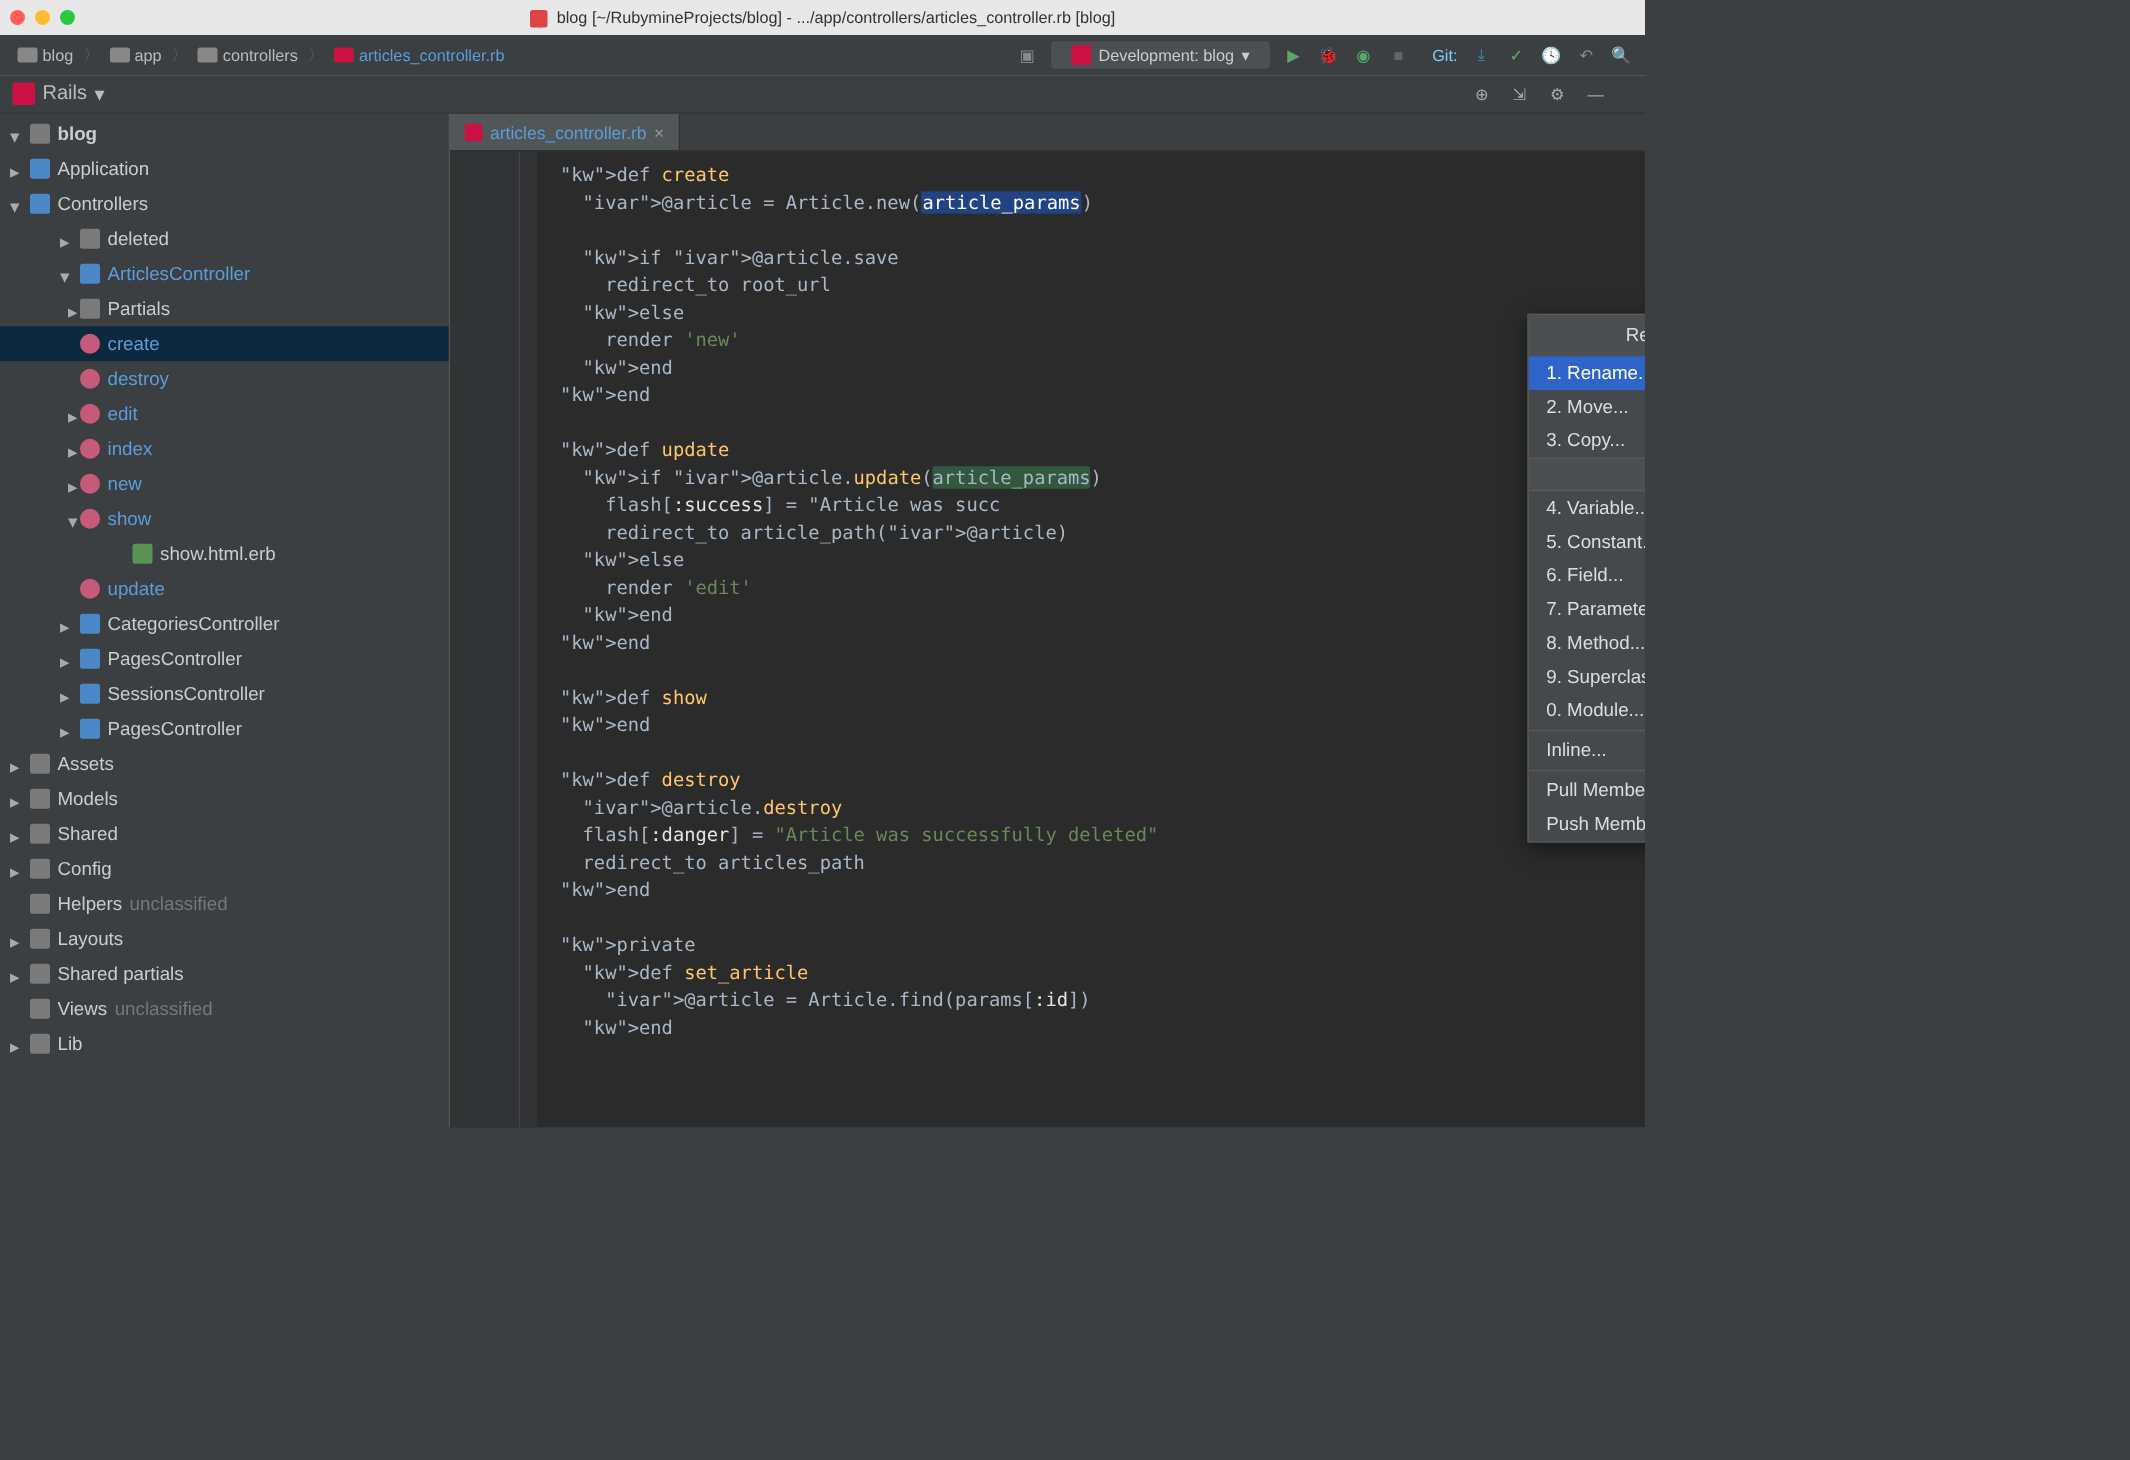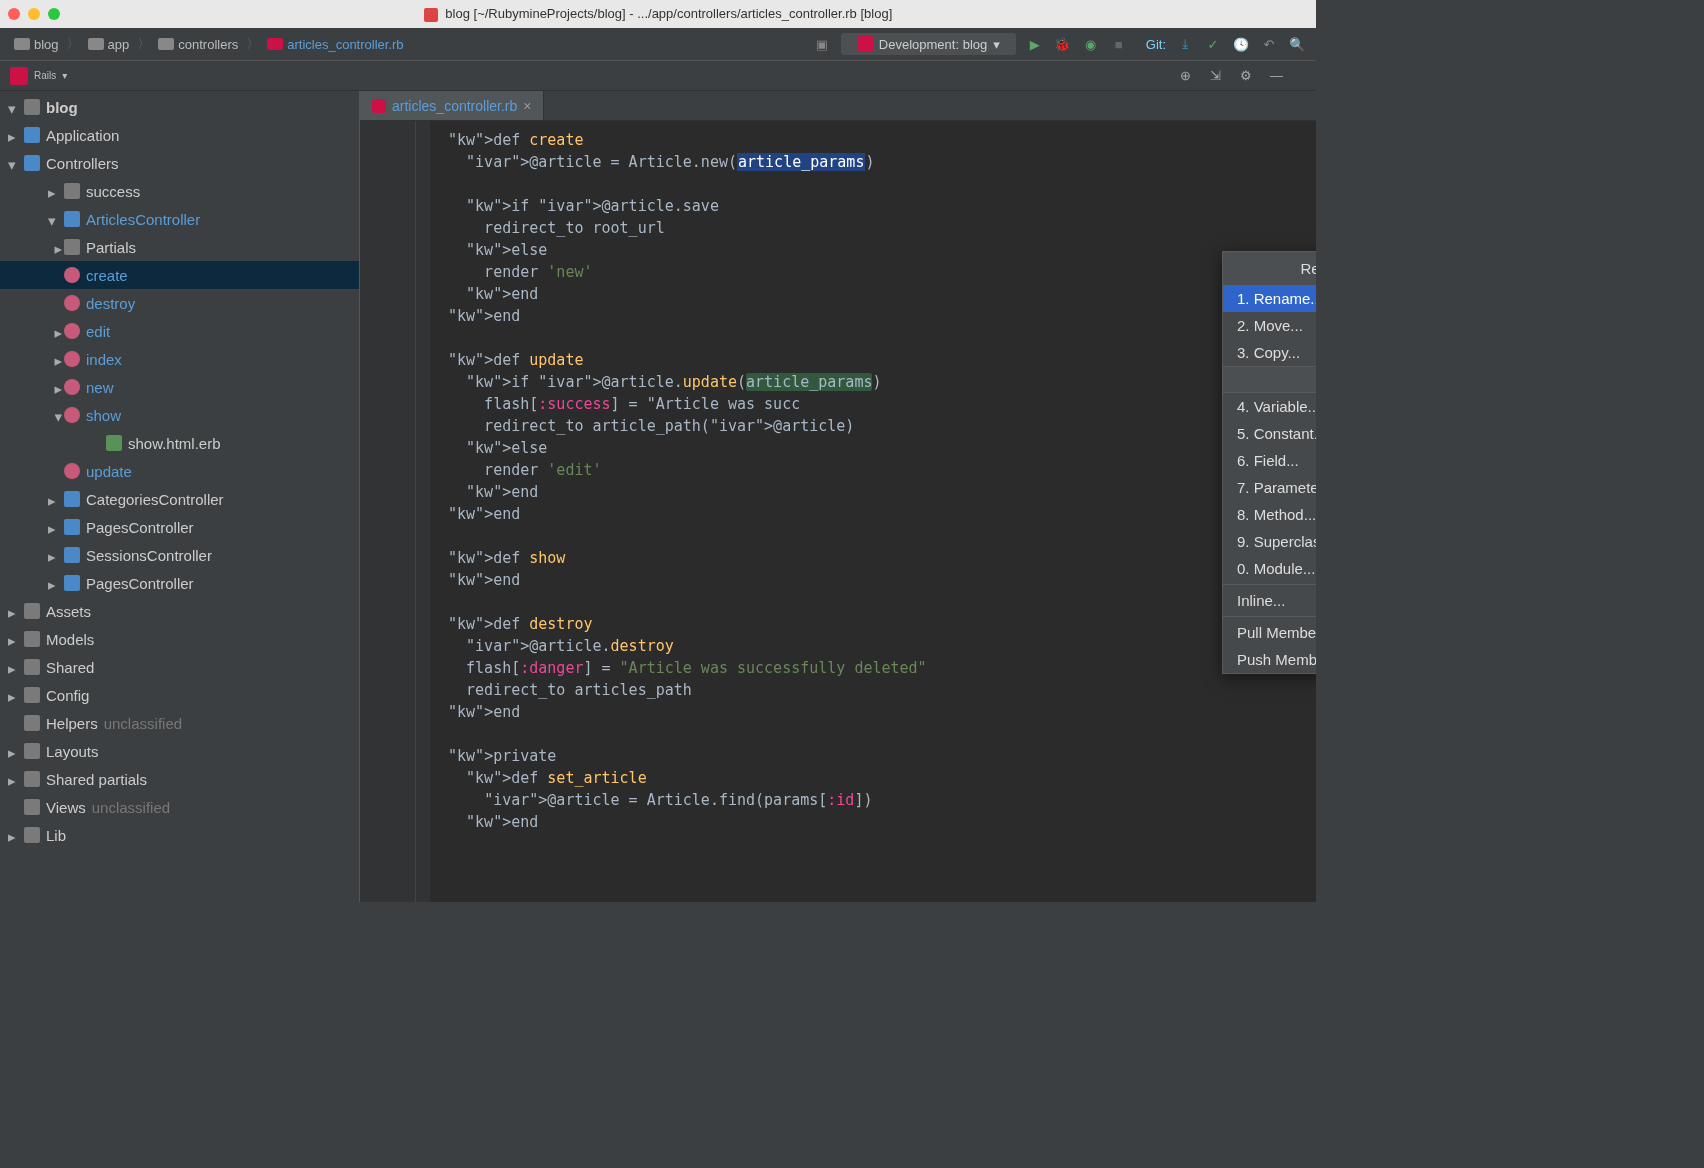--- a/index.html
+++ b/index.html
@@ -64,21 +64,21 @@
 
 .tool-header {
   height: 30px;
   background: #3c3f41;
   border-bottom: 1px solid #323232;
   display: flex;
   align-items: center;
   padding: 0 10px;
   gap: 12px;
 }
-.project-label { display:flex; align-items:center; gap:6px; color:#bbb; font-size:10px;}
+.project-label { display:flex; gap:6px; color:#bbb; font-size:16px;}
 .project-label .rails-icon { width:18px; height:18px; background:#c14; border-radius:2px;}
 .tool-header .icons { display:flex; gap:14px; margin-left:auto; margin-right: 20px;}
 .tool-icon { width:16px; height:16px; color:#aaa; cursor:pointer;}
 
 
 .main-split { display: flex; height: calc(100% - 91px); }
 
 
 .sidebar {
   width: 360px;
@@ -123,21 +123,21 @@
 
 .fold-gutter { width:14px; background:#313335; padding-top:8px;}
 
 .code {
   flex:1; padding:8px 0 0 18px;
   font-family: "Menlo", "Consolas", monospace;
   font-size: 15px; line-height:22px;
   color:#a9b7c6;
   white-space: pre;
 } .def{color:#ffc66d;}
-.str{color:#6a8759;} .sym{color:#ec4899;} .method{color:#a9b7c6;}
+.str{color:#6a8759;} .sym{color:#e5e5e5;} .method{color:#a9b7c6;}
 .highlight{background:#214283; color:#fff; padding:0 1px;}
 .param-hl{background:#32593d; border-radius:2px;}
 
 
 .context-menu {
   position: absolute;
   left: 862px; top: 160px;
   width: 246px;
   background:#46494b;
   border:1px solid #5a5a5a;
@@ -251,21 +251,21 @@
         <span class="node-label">Application</span>
       </div>
     <div class="tree-row indent-1">
         <span class="chevron chev-down"></span>
         <span class="node-icon app"></span>
         <span class="node-label">Controllers</span>
       </div>
     <div class="tree-row indent-2">
         <span class="chevron chev-right"></span>
         <span class="node-icon folder"></span>
-        <span class="node-label">success</span>
+        <span class="node-label">deleted</span>
       </div>
     <div class="tree-row indent-2">
         <span class="chevron chev-down"></span>
         <span class="node-icon controller"></span>
         <span class="node-label link">ArticlesController</span>
       </div>
     <div class="tree-row indent-3">
         <span class="chevron chev-right"></span>
         <span class="node-icon folder"></span>
         <span class="node-label">Partials</span>

